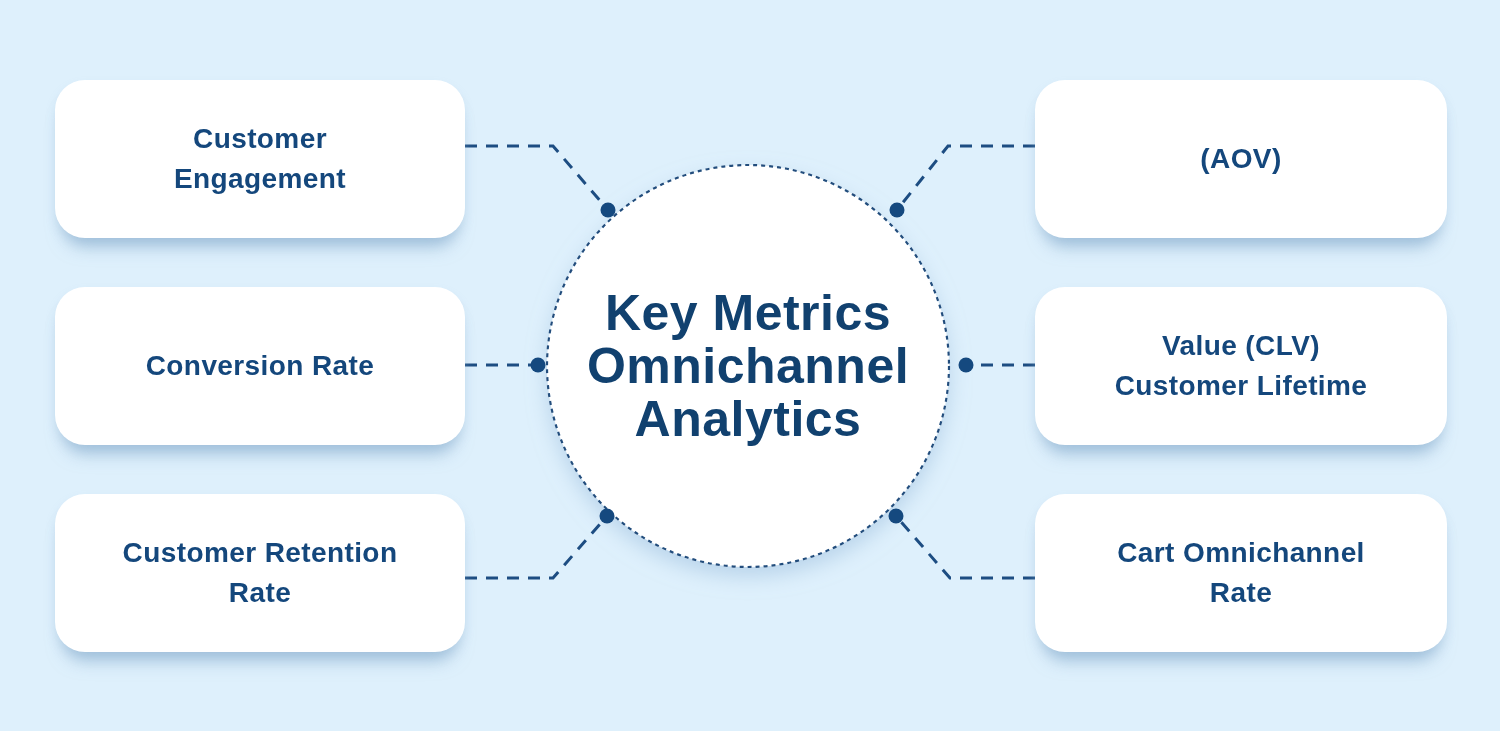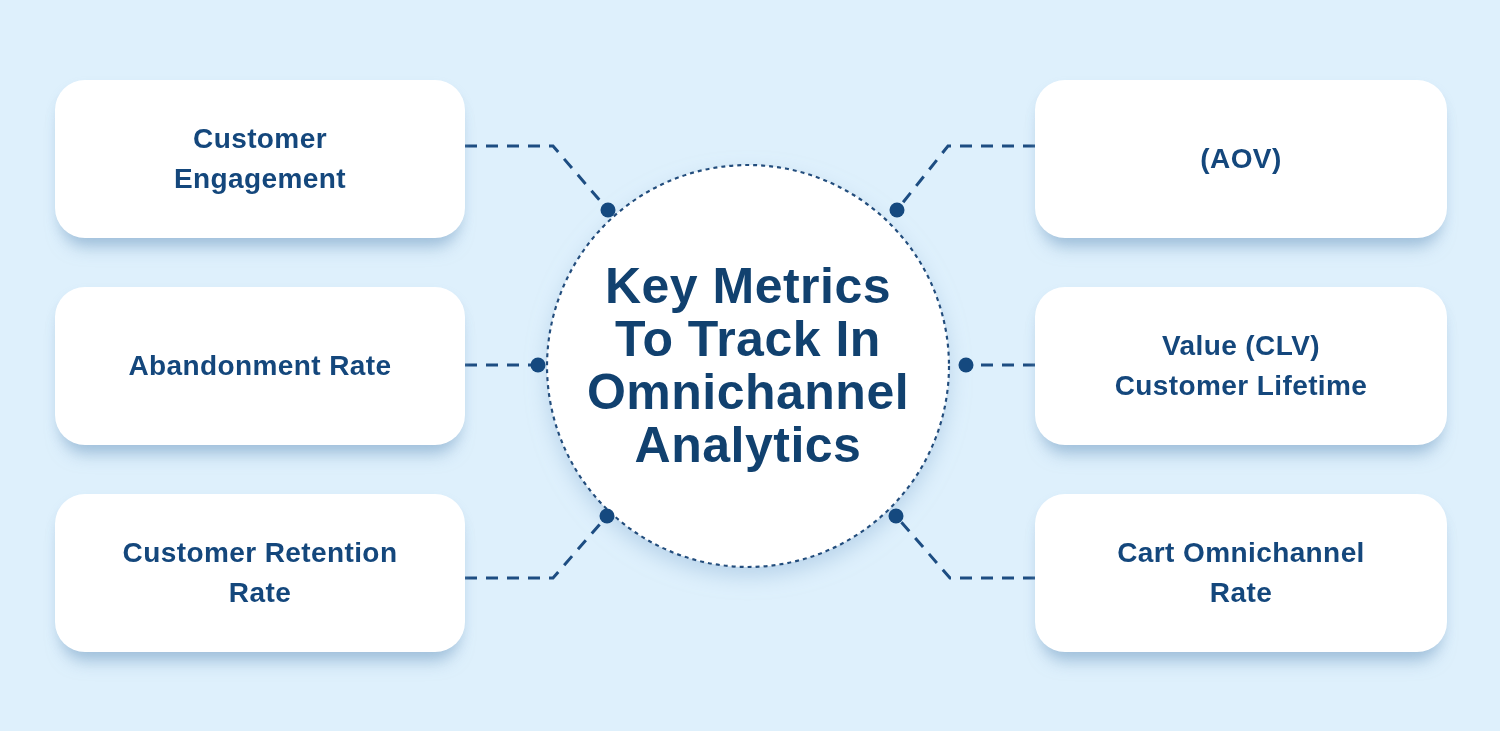--- a/index.html
+++ b/index.html
@@ -98,31 +98,30 @@
       <circle cx="538" cy="365" r="7.5"></circle>
       <circle cx="607" cy="516" r="7.5"></circle>
       <circle cx="897" cy="210" r="7.5"></circle>
       <circle cx="966" cy="365" r="7.5"></circle>
       <circle cx="896" cy="516" r="7.5"></circle>
     </g>
   </svg>
 
   <div class="center-label">
     <span>Key Metrics</span>
-    <span>To Track In</span>
     <span>Omnichannel</span>
     <span>Analytics</span>
   </div>
 
   <div class="card col-left row-1">
     <span>Customer</span>
     <span>Engagement</span>
   </div>
   <div class="card col-left row-2">
-    <span>Abandonment Rate</span>
+    <span>Conversion Rate</span>
   </div>
   <div class="card col-left row-3">
     <span>Customer Retention</span>
     <span>Rate</span>
   </div>
 
   <div class="card col-right row-1">
     <span>(AOV)</span>
   </div>
   <div class="card col-right row-2">

